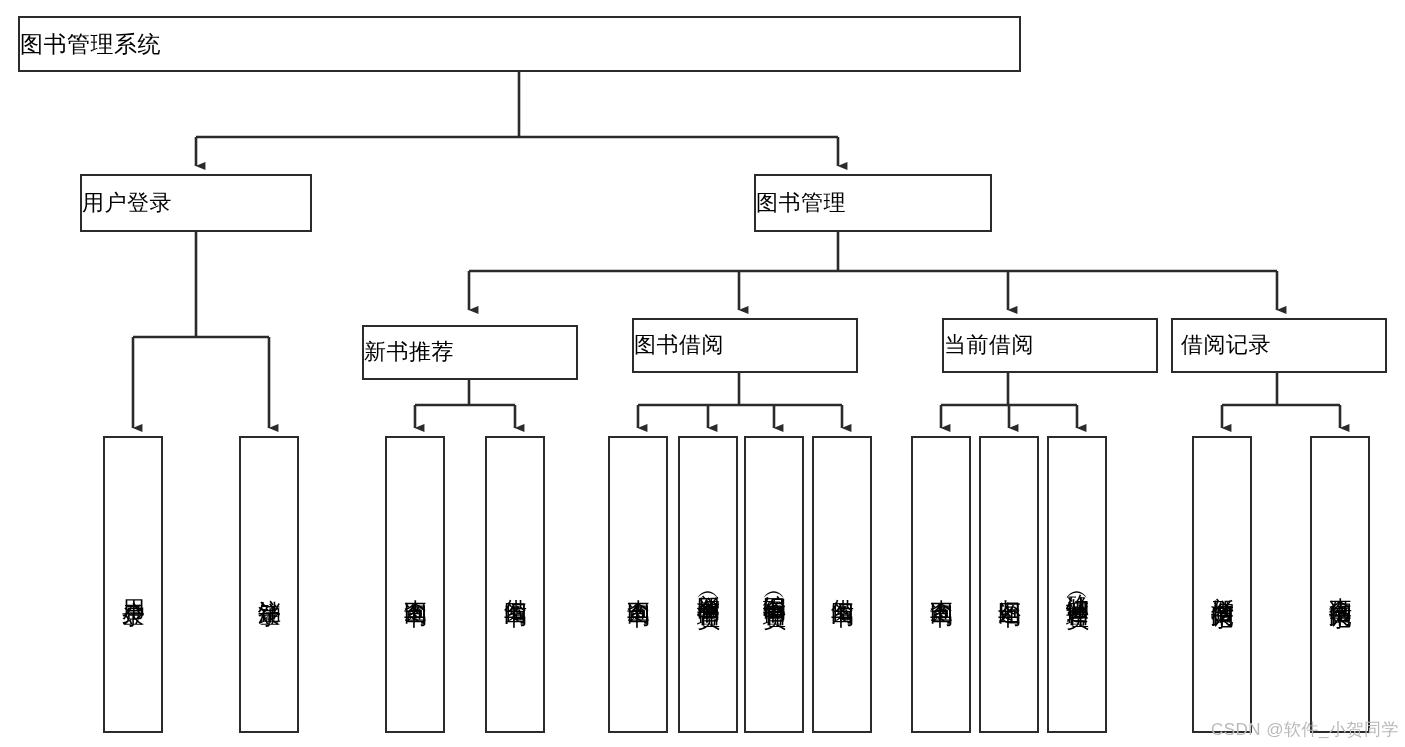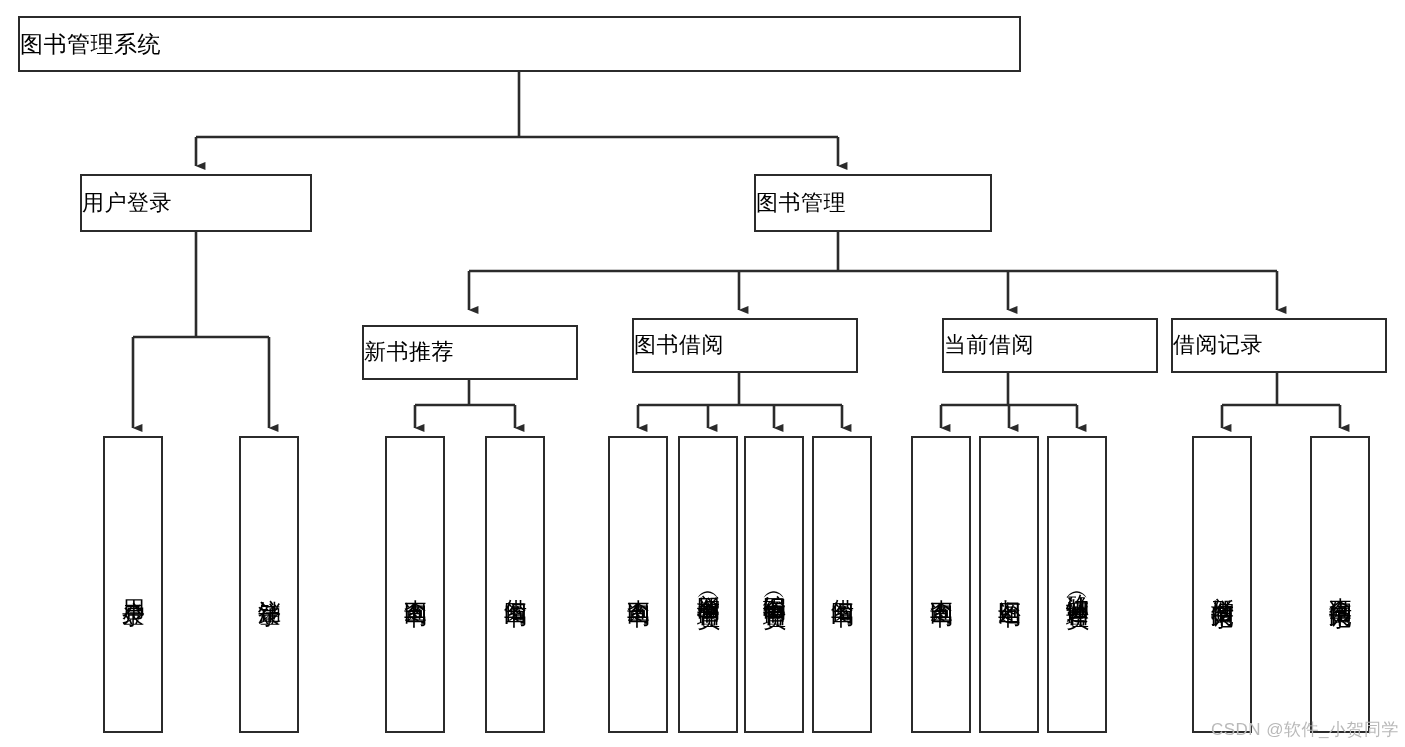--- a/index.html
+++ b/index.html
@@ -145,21 +145,21 @@
 
   <div class="node horiz" style="left:362px; top:318px; width:216px; height:55px;margin-top:7px;">
     <span class="lbl">新书推荐</span>
   </div>
   <div class="node horiz" style="left:632px; top:318px; width:226px; height:55px;">
     <span class="lbl">图书借阅</span>
   </div>
   <div class="node horiz" style="left:902px; top:318px; width:216px; height:55px;margin-left:40px;">
     <span class="lbl">当前借阅</span>
   </div>
-  <div class="node horiz" style="left:1171px; top:318px; width:216px; height:55px;">
+  <div class="node horiz" style="left:1171px; top:318px; width:216px; height:55px;padding-left:8px;">
     <span class="lbl">借阅记录</span>
   </div>
 
   <div class="node vert" style="left:103px; top:436px; width:60px; height:297px;">
     <span class="lbl">用户登录</span>
   </div>
   <div class="node vert" style="left:239px; top:436px; width:60px; height:297px;">
     <span class="lbl">注销登录</span>
   </div>
 

